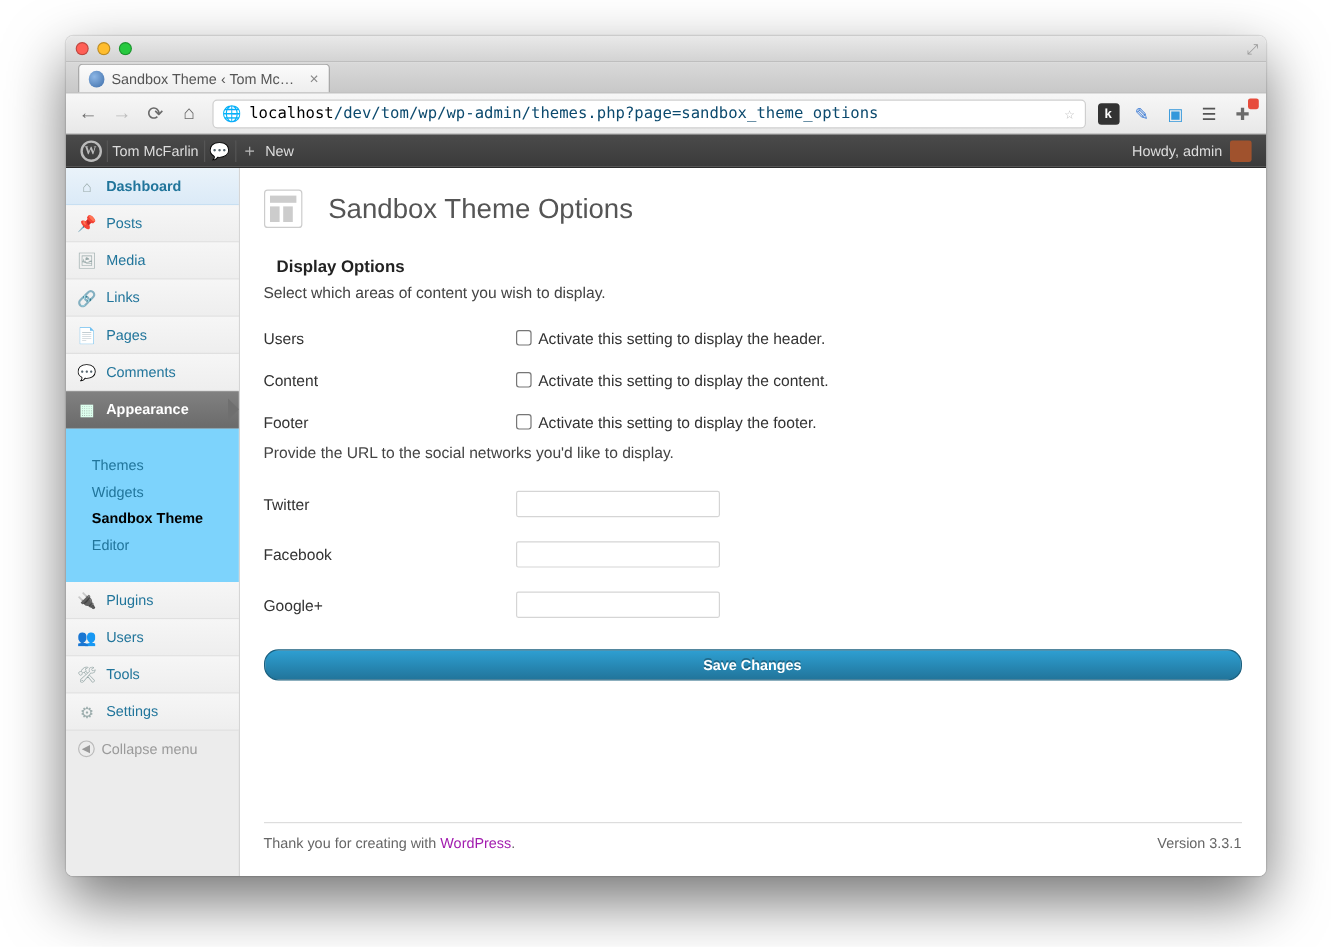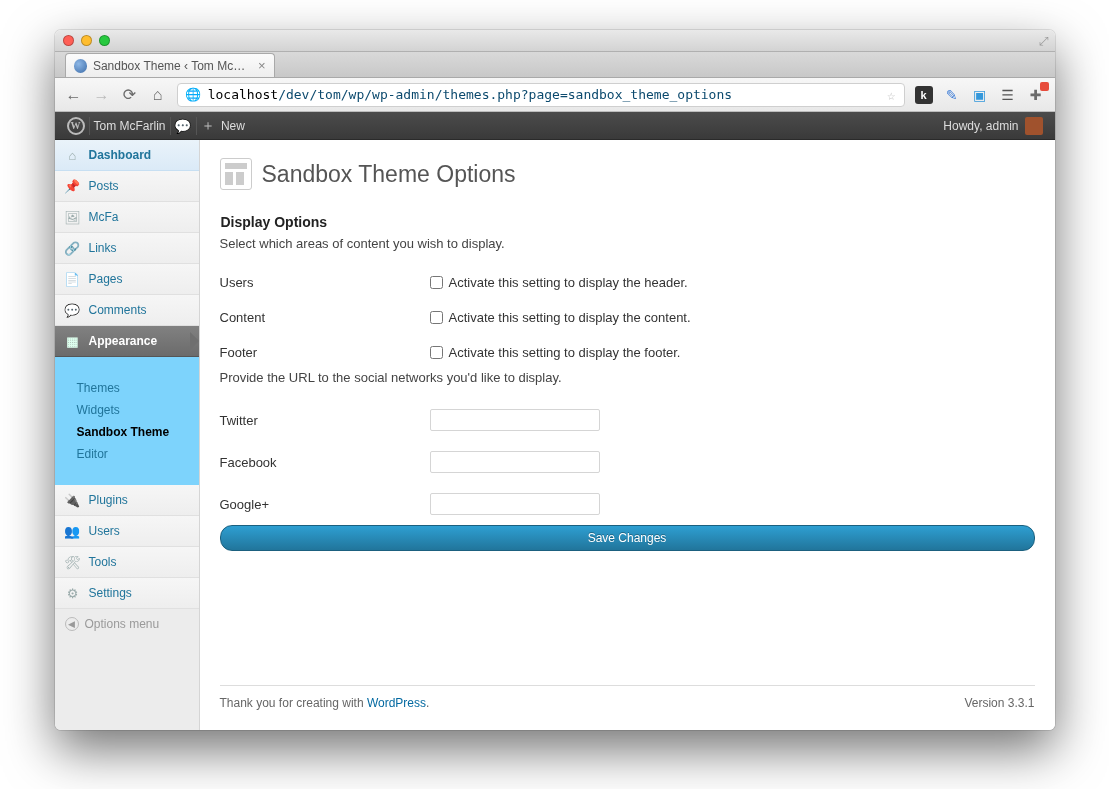--- a/index.html
+++ b/index.html
@@ -121,40 +121,40 @@
     content:"";position:absolute;right:-9px;top:50%;margin-top:-9px;
     border:9px solid transparent;border-left-color:#6f6f6f;
   }
   .submenu{background:#7dd3fc;padding:20px 0;}
   .submenu a{display:block;padding:4px 8px 4px 22px;color:#21759b;font-size:12px;text-decoration:none}
   .submenu a.current{color:#000;font-weight:bold}
   .collapse{padding:8px 10px;color:#9a9a9a;font-size:12px;display:flex;align-items:center;gap:6px}
   .collapse .ic{width:14px;height:14px;border:1px solid #bbb;border-radius:50%;display:flex;align-items:center;justify-content:center;font-size:9px;color:#999}
   
   .content{flex:1;background:#fff;padding:14px 20px 20px 20px;overflow:auto;display:flex;flex-direction:column}
-  h2.pagetitle{font-size:23px;font-weight:300;color:#555;margin:4px 0 16px 0;display:flex;align-items:center;gap:10px;font-family:"Helvetica Neue",sans-serif;}
+  h2.pagetitle{font-size:23px;font-weight:300;color:#555;margin:4px 0 16px 0;display:flex;align-items:center;gap:22px;font-family:"Helvetica Neue",sans-serif;}
   .pagetitle .picon{width:32px;height:32px;background:#fff;border:1px solid #ccc;border-radius:3px;position:relative}
   .pagetitle .picon::before{content:"";position:absolute;left:4px;top:4px;right:4px;height:6px;background:#ccc}
   .pagetitle .picon::after{content:"";position:absolute;left:4px;top:13px;width:8px;bottom:4px;background:#ccc;box-shadow:11px 0 0 #ccc}
-  h3.sect{font-size:14px;font-weight:bold;color:#222;margin:8px 0 6px 1px}
+  h3.sect{font-size:14px;font-weight:bold;color:#222;margin:8px 0 6px 11px}
   p.desc{color:#444;font-size:13px;margin-bottom:14px}
   table.form{width:100%;border-collapse:collapse}
   table.form td,table.form th{padding:10px 10px 10px 0;vertical-align:middle;text-align:left;font-weight:normal;color:#333;font-size:13px}
   table.form th{width:210px}
   input[type=text]{width:170px;height:22px;border:1px solid #d5d5d5;border-radius:2px;padding:2px 6px;font-size:13px}
-  label.cb{display:flex;align-items:center;gap:6px;color:#333;font-size:13px}
+  label.cb{display:flex;gap:6px;color:#333;font-size:13px}
   input[type=checkbox]{width:13px;height:13px}
   .save{
-    display:inline-block;margin-top:0;padding:5px 30px;
+    display:inline-block;margin-top:16px;padding:5px 30px;
     background:linear-gradient(#2e9fd2,#21759b);color:#fff;
     border:1px solid #1b607f;border-radius:12px;font-size:12px;cursor:pointer;
-    font-weight:normal;text-shadow:0 -1px rgba(0,0,0,.3);
+    font-weight:bold;text-shadow:0 -1px rgba(0,0,0,.3);
   }
   .footer{margin-top:auto;border-top:1px solid #ddd;padding-top:10px;display:flex;justify-content:space-between;color:#666;font-size:12px}
-  .footer a{color:#0369a1;text-decoration:none}
+  .footer a{color:#a21caf;text-decoration:none}
 </style>
 </head>
 <body>
 
 <div class="stage">
   <div class="win">
 
     <div class="titlebar">
       <div class="traffic">
         <div class="dot r"></div>
@@ -220,21 +220,21 @@
         <div class="menuitem dash">
             <span class="mi">⌂</span>
             <span>Dashboard</span>
           </div>
         <div class="menuitem">
             <span class="mi">📌</span>
             <span>Posts</span>
           </div>
         <div class="menuitem">
             <span class="mi">🖼</span>
-            <span>McFa</span>
+            <span>Media</span>
           </div>
         <div class="menuitem">
             <span class="mi">🔗</span>
             <span>Links</span>
           </div>
         <div class="menuitem">
             <span class="mi">📄</span>
             <span>Pages</span>
           </div>
         <div class="menuitem">
@@ -262,21 +262,21 @@
         <div class="menuitem">
             <span class="mi">🛠</span>
             <span>Tools</span>
           </div>
         <div class="menuitem">
             <span class="mi">⚙</span>
             <span>Settings</span>
           </div>
         <div class="collapse">
             <span class="ic">◀</span>
-            <span>Options menu</span>
+            <span>Collapse menu</span>
           </div>
       </div>
 
       <div class="content">
         <h2 class="pagetitle">
           <span class="picon"></span>
           <span>Sandbox Theme Options</span>
         </h2>
 
         <h3 class="sect">Display Options</h3>

